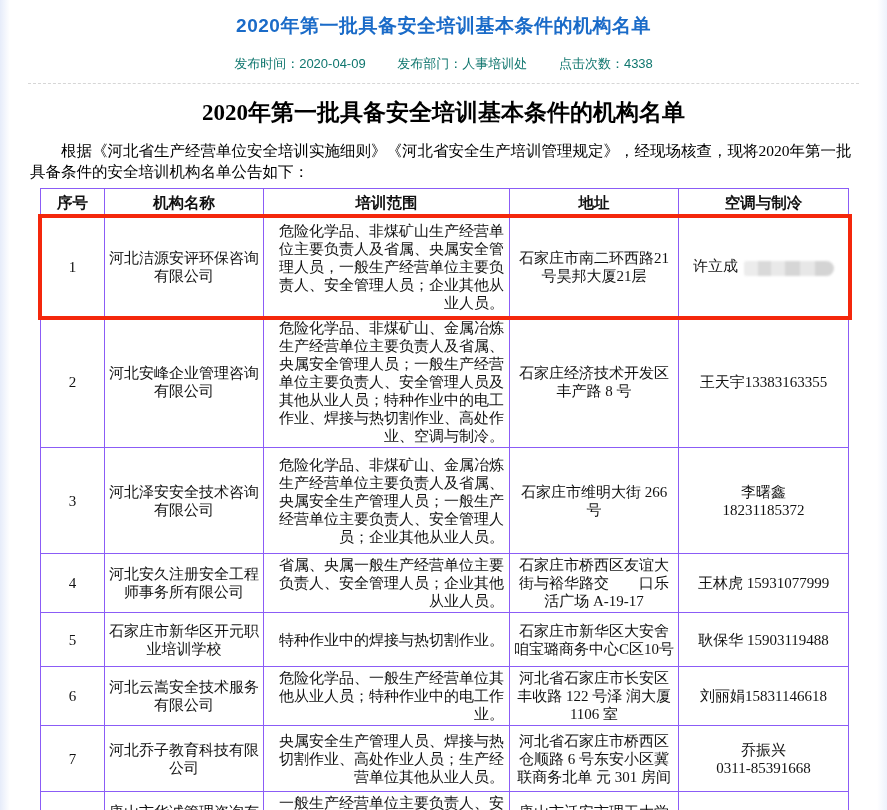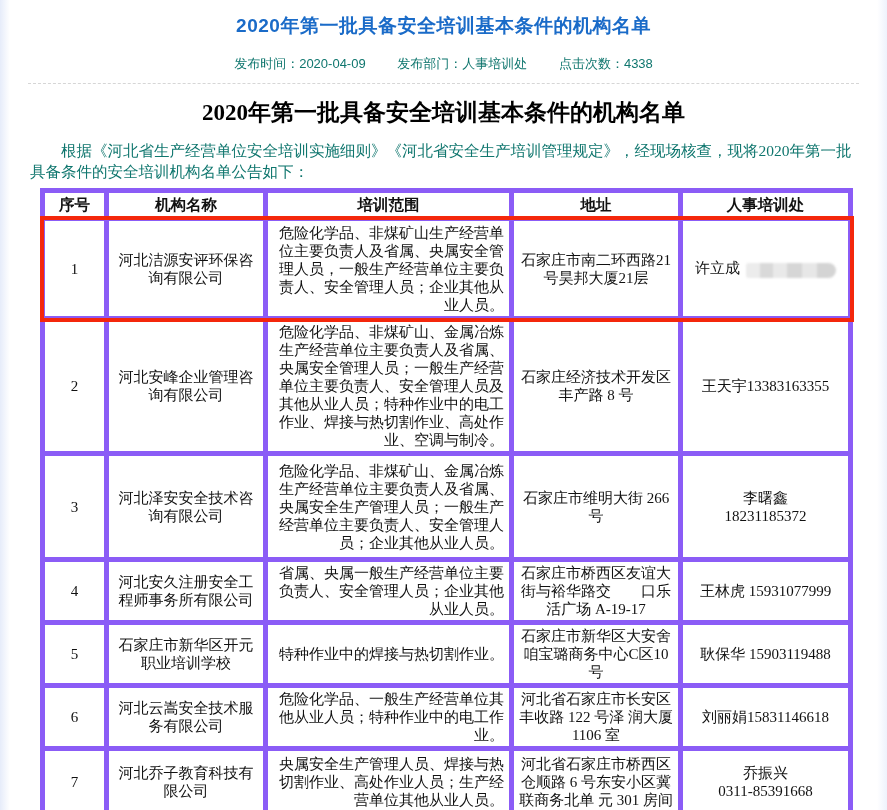--- a/index.html
+++ b/index.html
@@ -10,24 +10,24 @@
   .edge.left  { left:0;  background:linear-gradient(90deg,#e6ecfa 0%,rgba(255,255,255,0) 90%); }
   .edge.right { right:0; background:linear-gradient(270deg,#eef2fc 0%,rgba(255,255,255,0) 90%); }
 
   .page-header { text-align:center; font-family:"Liberation Sans","DejaVu Sans",sans-serif; }
   .page-title { padding-top:13px; font-size:19px; font-weight:bold; color:#1a6bc8; letter-spacing:.5px; }
   .meta-line { margin-top:16px; font-size:13px; color:#0f766e; }
   .meta-line span { margin:0 14px; }
   .dashed-sep { margin:10px 28px 0 28px; border-top:1px dashed #d6d6d6; height:0; }
 
   .article-title { margin-top:13px; text-align:center; font-size:23px; font-weight:bold; color:#000; }
-  .intro { margin:12px 30px 0 30px; font-size:15.5px; line-height:21px; text-indent:2em; color:#0f766e; }
+  .intro { margin:12px 30px 0 30px; font-size:15.5px; line-height:21px; text-indent:2em; color:#000000; }
 
   table.org-table { margin:6px 0 0 40px; width:808px; border-collapse:collapse; table-layout:fixed; }
-  .org-table th, .org-table td { border:5px solid #8b5cf6; font-size:15px; line-height:18px;
+  .org-table th, .org-table td { border:1px solid #8b5cf6; font-size:15px; line-height:18px;
       vertical-align:middle; text-align:center; padding:2px 4px; word-break:break-all; }
   .org-table th { font-weight:bold; height:28px; font-size:15.5px; }
   .col-no{width:64px} .col-name{width:159px} .col-scope{width:246px} .col-addr{width:169px} .col-contact{width:170px}
   .org-table td.scope { text-align:right; padding:2px 5px; }
   .org-table td.contact { white-space:pre-line; }
   tbody tr:nth-child(1) td { height:100px; }
   tbody tr:nth-child(2) td { height:122px; }
   tbody tr:nth-child(3) td { height:106px; }
   tbody tr:nth-child(4) td { height:58px; }
   tbody tr:nth-child(5) td { height:54px; }
@@ -61,21 +61,21 @@
 <div class="article-title">2020年第一批具备安全培训基本条件的机构名单</div>
 <p class="intro">根据《河北省生产经营单位安全培训实施细则》《河北省安全生产培训管理规定》，经现场核查，现将2020年第一批具备条件的安全培训机构名单公告如下：</p>
 
 <table class="org-table">
   <thead>
     <tr>
       <th class="col-no">序号</th>
       <th class="col-name">机构名称</th>
       <th class="col-scope">培训范围</th>
       <th class="col-addr">地址</th>
-      <th class="col-contact">人事培训处</th>
+      <th class="col-contact">空调与制冷</th>
     </tr>
   </thead>
   <tbody>
     <tr class="highlight">
       <td>1</td>
       <td>河北洁源安评环保咨询有限公司</td>
       <td class="scope">危险化学品、非煤矿山生产经营单位主要负责人及省属、央属安全管理人员，一般生产经营单位主要负责人、安全管理人员；企业其他从业人员。</td>
       <td>石家庄市南二环西路21号昊邦大厦21层</td>
       <td class="contact"><span>许立成</span><span class="blur-patch"></span></td>
     </tr>

